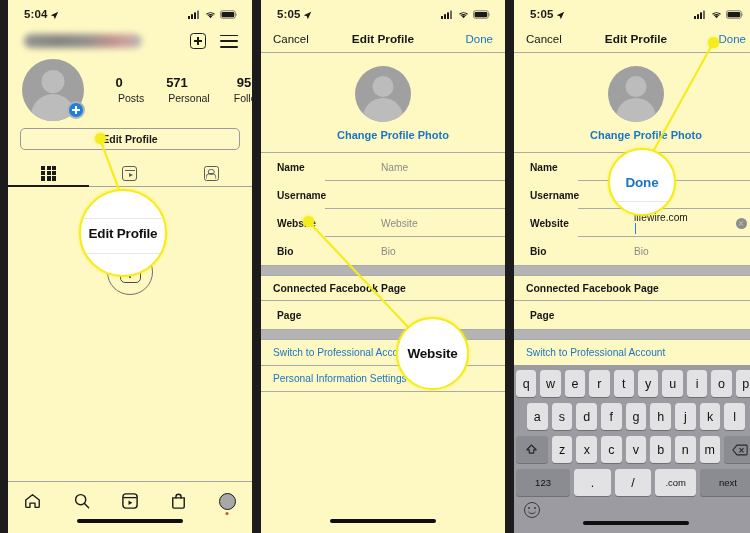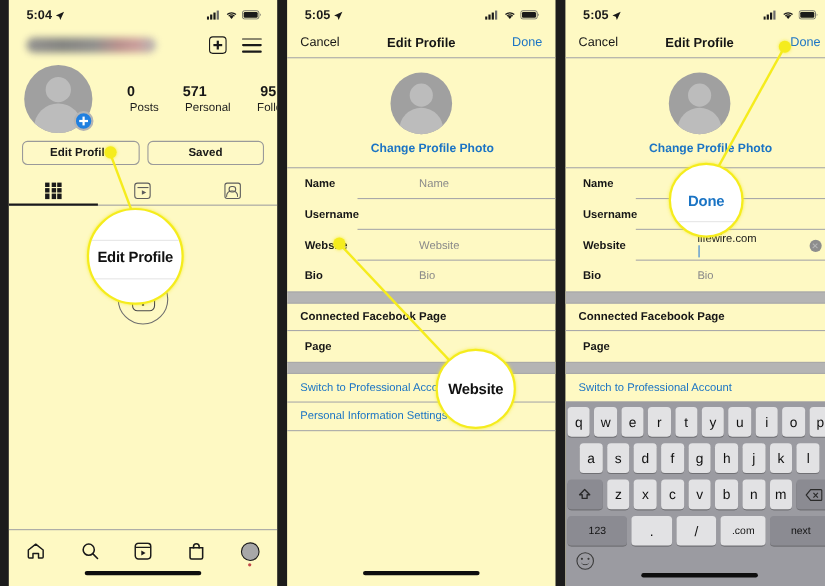--- a/index.html
+++ b/index.html
@@ -367,21 +367,20 @@
         </div>
         <div class="stat">
           <div class="num">95</div>
           <div class="lbl">Following</div>
         </div>
       </div>
     </div>
 
     <div class="btn-row">
       <div class="pbtn">Edit Profile</div>
-      <div class="pbtn">Saved</div>
     </div>
 
     <div class="tabbar-top">
       <div class="tt">
         <div class="ic-grid">
             <i></i>
             <i></i>
             <i></i>
             <i></i>
             <i></i>

